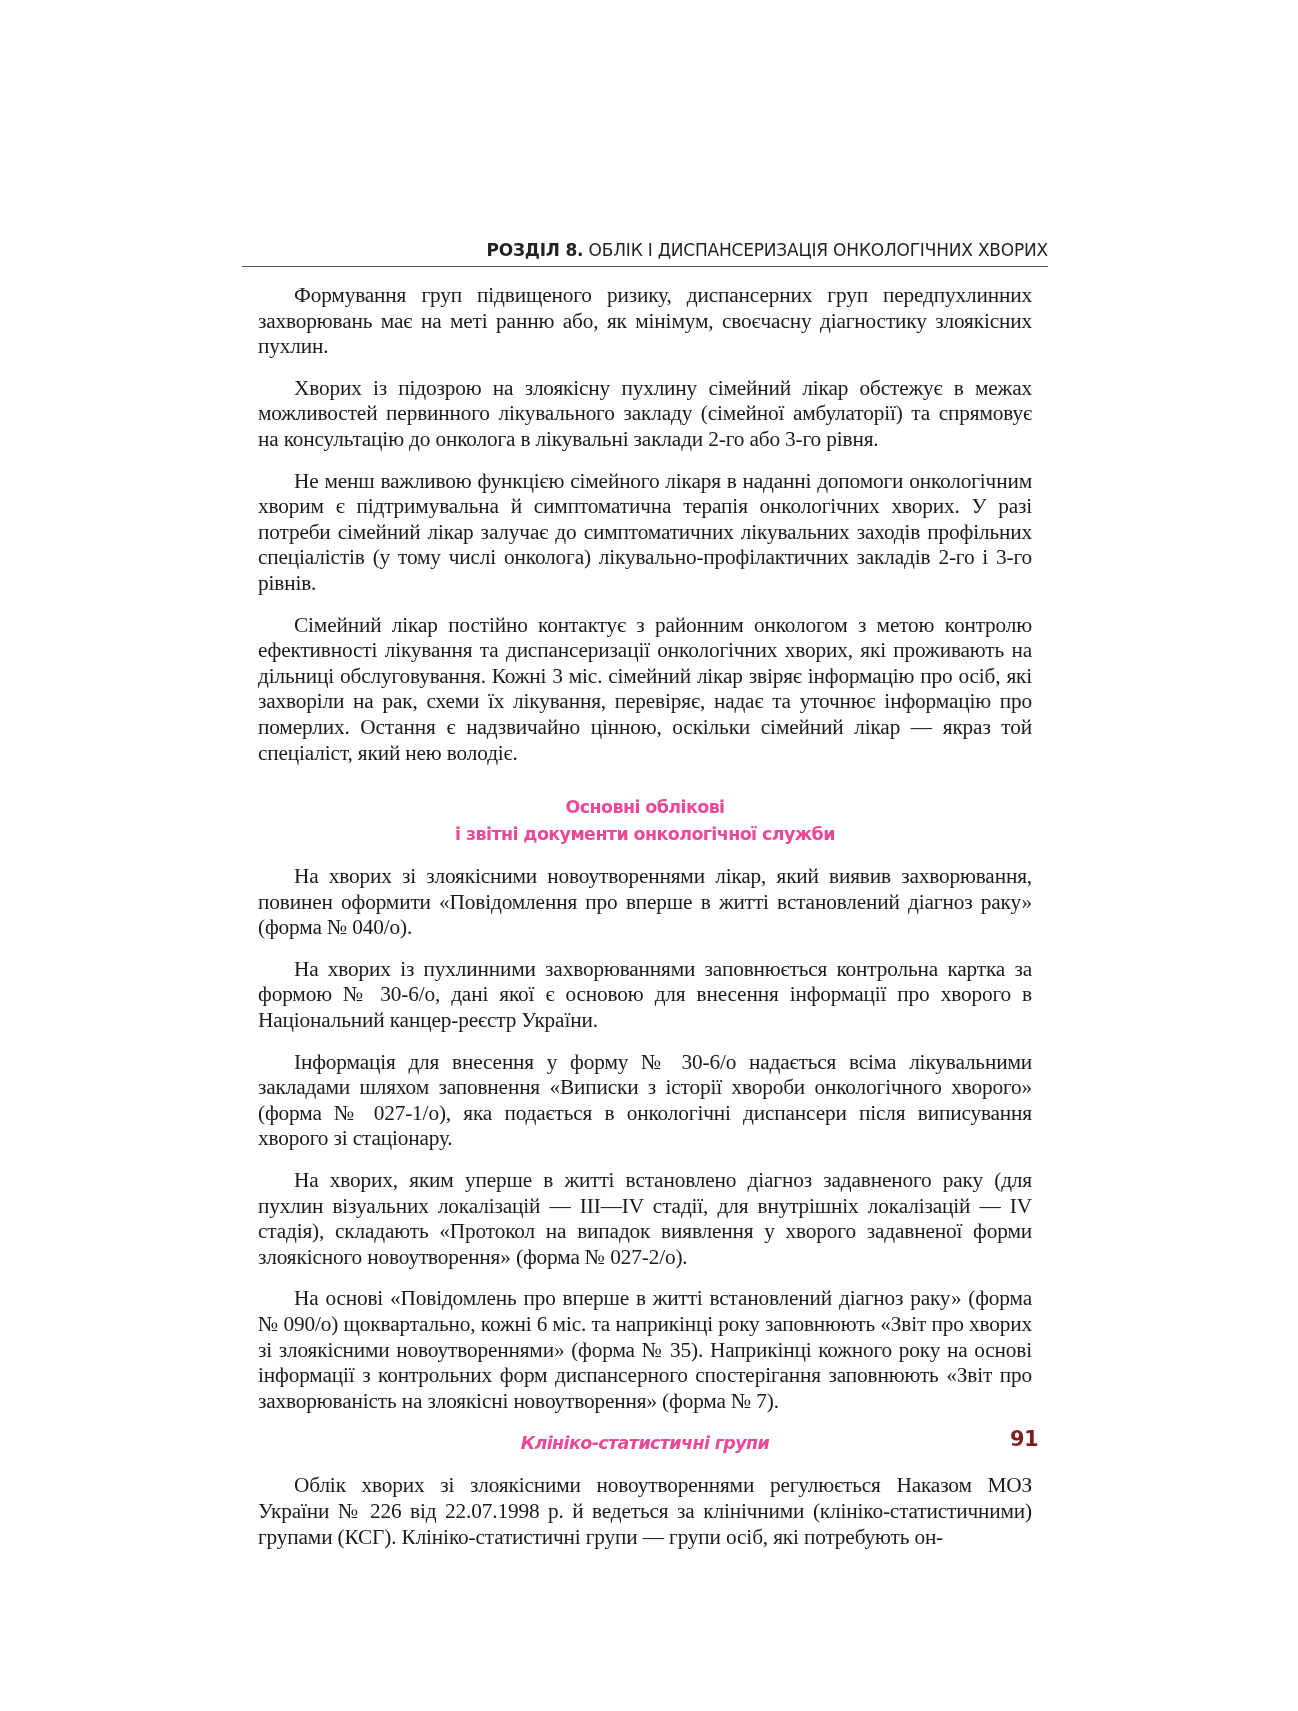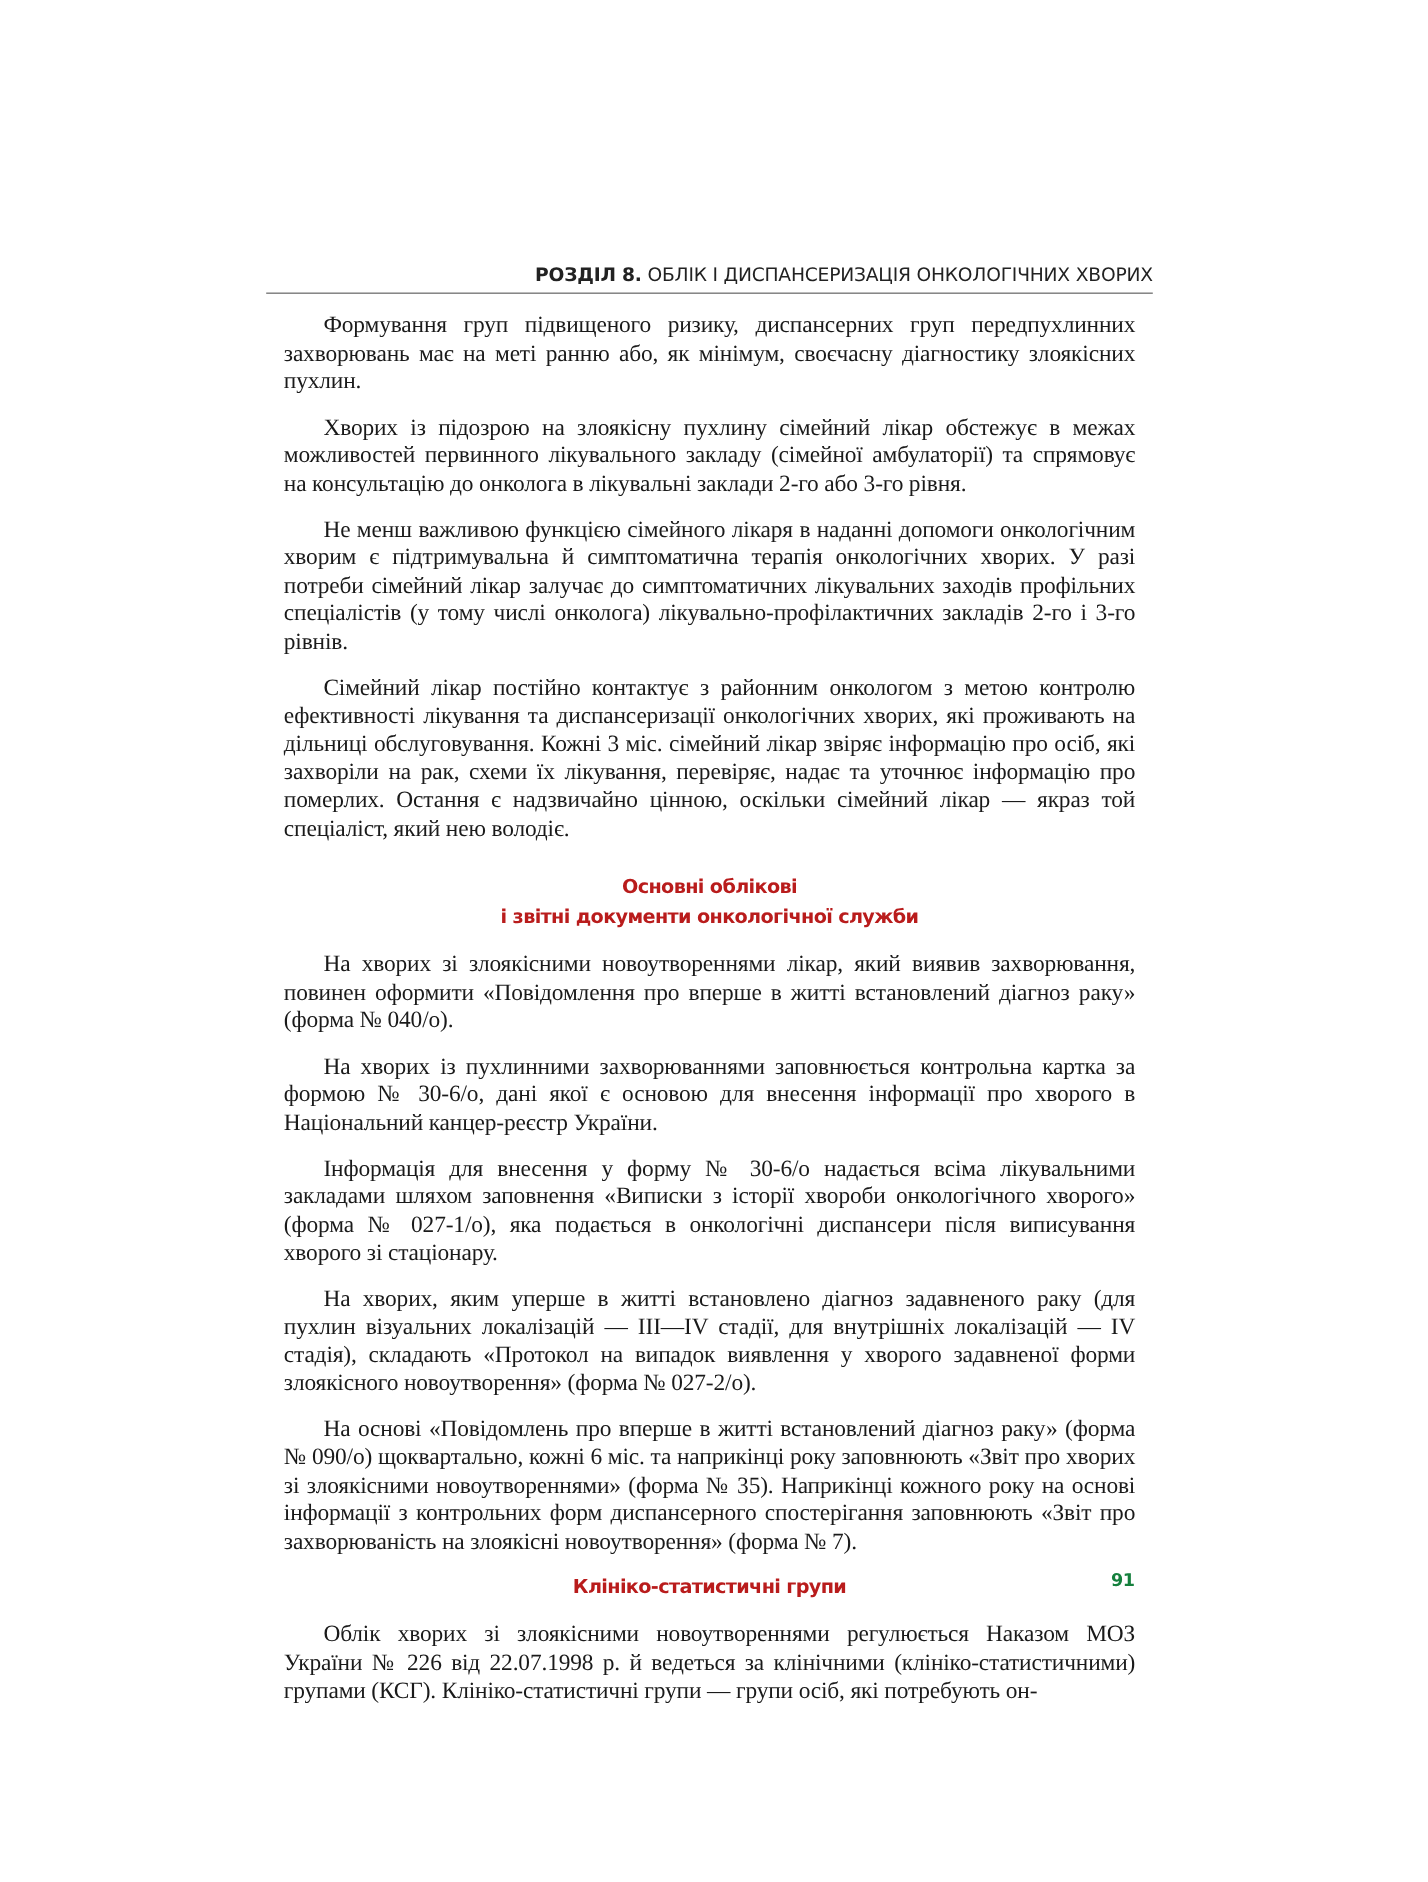--- a/index.html
+++ b/index.html
@@ -31,28 +31,28 @@
   }
   .body p { margin: 16px; text-indent: 36px; }
   .h2 {
     font-family: "DejaVu Sans", sans-serif;
     font-weight: bold;
     font-size: 17.5px;
     letter-spacing: -0.6px;
     line-height: 27px;
     text-align: center;
     text-indent: 0;
-    color: #b91c1c;
+    color: #ec4899;
   }
   .h2.first { margin-top: 28px; margin-bottom: 12px; }
-  .h2.second { margin-bottom: 14px; }
+  .h2.second { margin-bottom: 14px; font-style: italic; }
   .page-number {
     position: absolute; left: 1010px; top: 1427px;
     font-family: "DejaVu Sans", sans-serif; font-weight: bold;
-    font-size: 16px; color: #15803d; letter-spacing: -0.5px; text-align: center;
+    font-size: 21px; color: #7f1d1d; letter-spacing: -0.5px; text-align: center;
   }
 </style>
 </head>
 <body>
 
 <div class="page">
   <div class="running-head">
     <span class="sec">РОЗДІЛ 8.</span>
     <span>ОБЛІК І ДИСПАНСЕРИЗАЦІЯ ОНКОЛОГІЧНИХ ХВОРИХ</span>
   </div>

